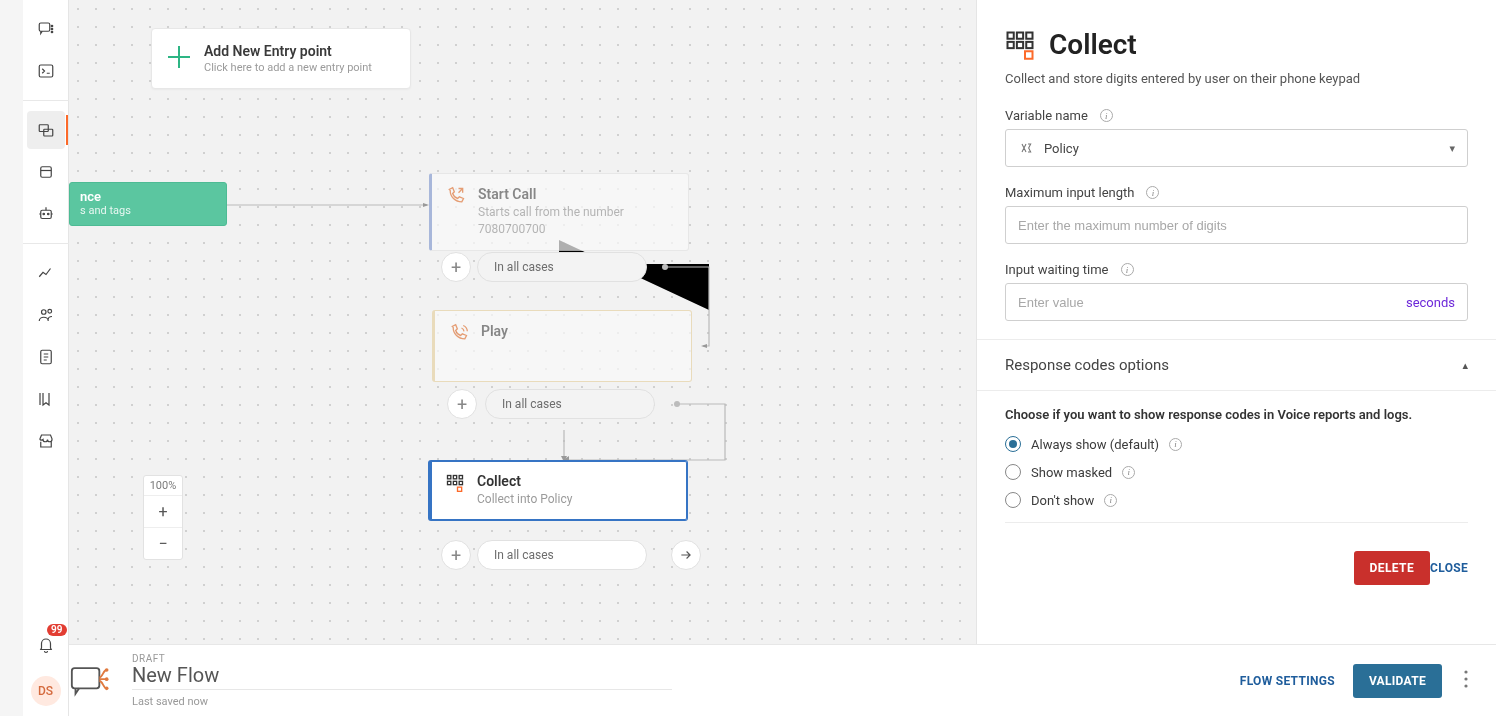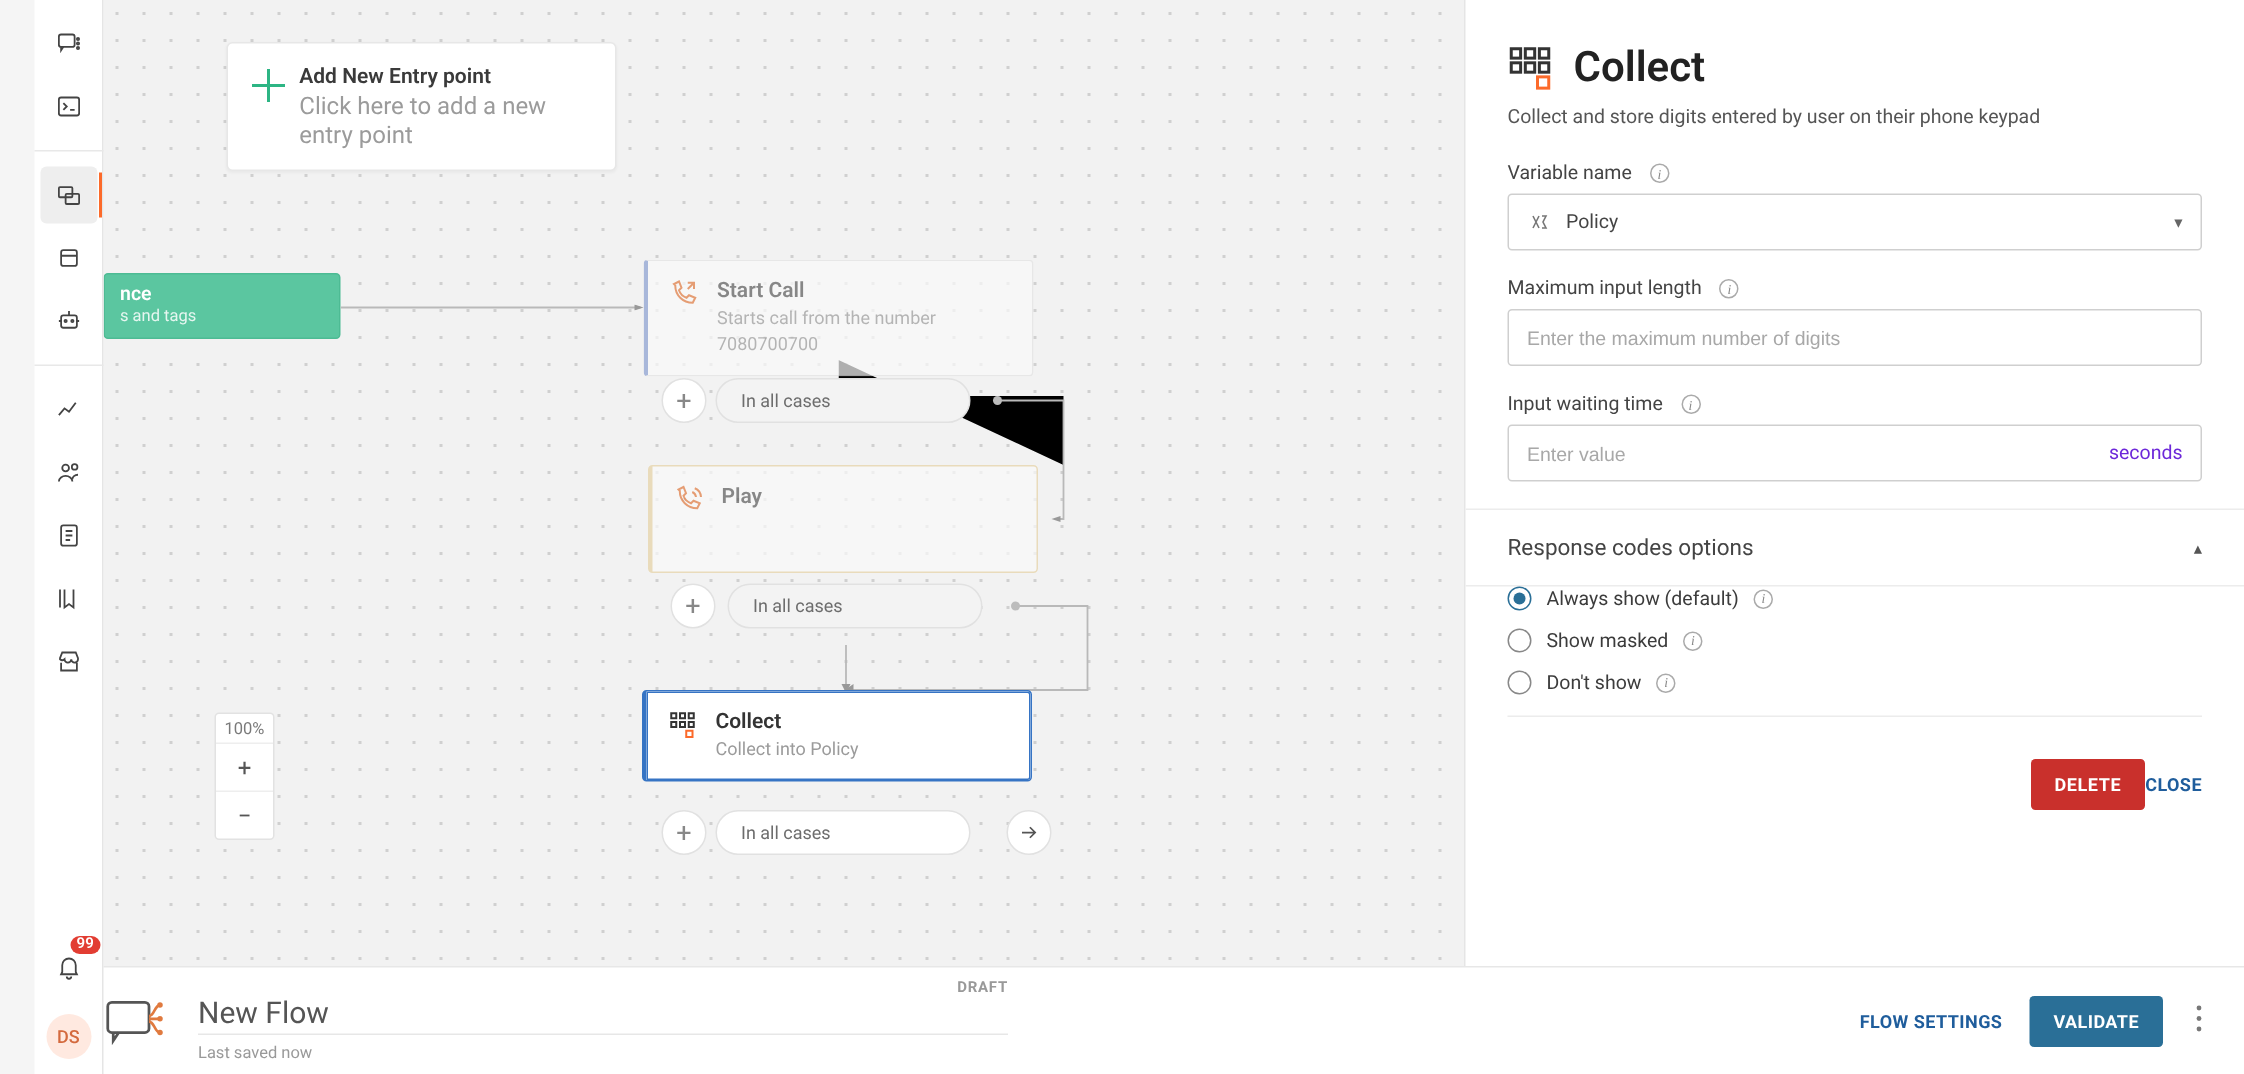--- a/index.html
+++ b/index.html
@@ -44,21 +44,21 @@
   border:1px solid #e7e7e7; border-radius:4px; padding:14px 16px;
   display:flex; gap:14px; align-items:flex-start; box-shadow:0 1px 2px rgba(0,0,0,.04);
 }
 .plus-green { width:22px; height:22px; position:relative; margin-top:3px; }
 .plus-green:before, .plus-green:after {
   content:""; position:absolute; background:#2db584;
 }
 .plus-green:before { left:10px; top:0; width:2px; height:22px; }
 .plus-green:after  { top:10px; left:0; height:2px; width:22px; }
 .entry-title { font-size:14px; font-weight:600; color:#3a3a3a; }
-.entry-sub   { font-size:16px; color:#9b9b9b; margin-top:2px; }
+.entry-sub   { font-size:11px; color:#9b9b9b; margin-top:2px; }
 
 .green-node {
   position:absolute; left:0; top:182px; width:158px; height:44px;
   background:#5bc6a0; border:1px solid #4dbb94; border-radius:3px; color:#fff;
   padding:6px 10px; overflow:hidden;
 }
 .green-node .gn-title { font-size:13px; font-weight:600; }
 .green-node .gn-sub { font-size:11px; opacity:.85; }
 
 .flow-node {
@@ -106,21 +106,21 @@
 .zoom-label { font-size:11px; color:#7a7a7a; text-align:center; padding:3px 0; border-bottom:1px solid #eee;}
 .zoom-btn { text-align:center; font-size:16px; color:#555; padding:6px 0; cursor:pointer; }
 .zoom-btn + .zoom-btn { border-top:1px solid #eee; }
 
 .footer-bar {
   position:absolute; left:46px; right:0; bottom:0; height:72px; background:#fff;
   border-top:1px solid #e7e7e7; display:flex; align-items:center; padding:0 24px;
 }
 .flow-logo { width:44px; height:36px; margin-right:18px; color:#e07a3f; }
 .flow-meta { flex:1; }
-.flow-status { font-size:10px; letter-spacing:.5px; color:#999; font-weight:700;text-align:right; }
+.flow-status { font-size:10px; letter-spacing:.5px; color:#999; font-weight:400; }
 .flow-title  { font-size:20px; color:#555; font-weight:400; margin-top:-1px; }
 .flow-saved  { font-size:11px; color:#999; }
 .flow-title-row { display:flex; flex-direction:column; border-bottom:1px solid #e7e7e7; width:540px; padding-bottom:2px; }
 .footer-actions { display:flex; align-items:center; gap:18px; }
 .link-btn { color:#1f5d9c; font-size:12px; font-weight:700; letter-spacing:.3px; cursor:pointer; }
 .primary-btn {
   background:#2a6f97; color:#fff; font-size:12px; font-weight:700; letter-spacing:.3px;
   padding:10px 16px; border-radius:3px; cursor:pointer;
 }
 .more-dots { color:#777; padding:0 4px; cursor:pointer; }
@@ -407,20 +407,21 @@
       <input type="text" placeholder="Enter value" style="">
       <span class="input-suffix">seconds</span>
     </div>
 
     <div class="divider"></div>
     <div class="collapse-row">
       <span>Response codes options</span>
       <span class="carets">▴</span>
     </div>
 
+    <div class="rc-help">Choose if you want to show response codes in Voice reports and logs.</div>
 
     <div class="radio-row">
       <span class="radio checked"></span>
       <span>Always show (default)</span>
       <span class="info-icon">i</span>
     </div>
     <div class="radio-row">
       <span class="radio"></span>
       <span>Show masked</span>
       <span class="info-icon">i</span>

